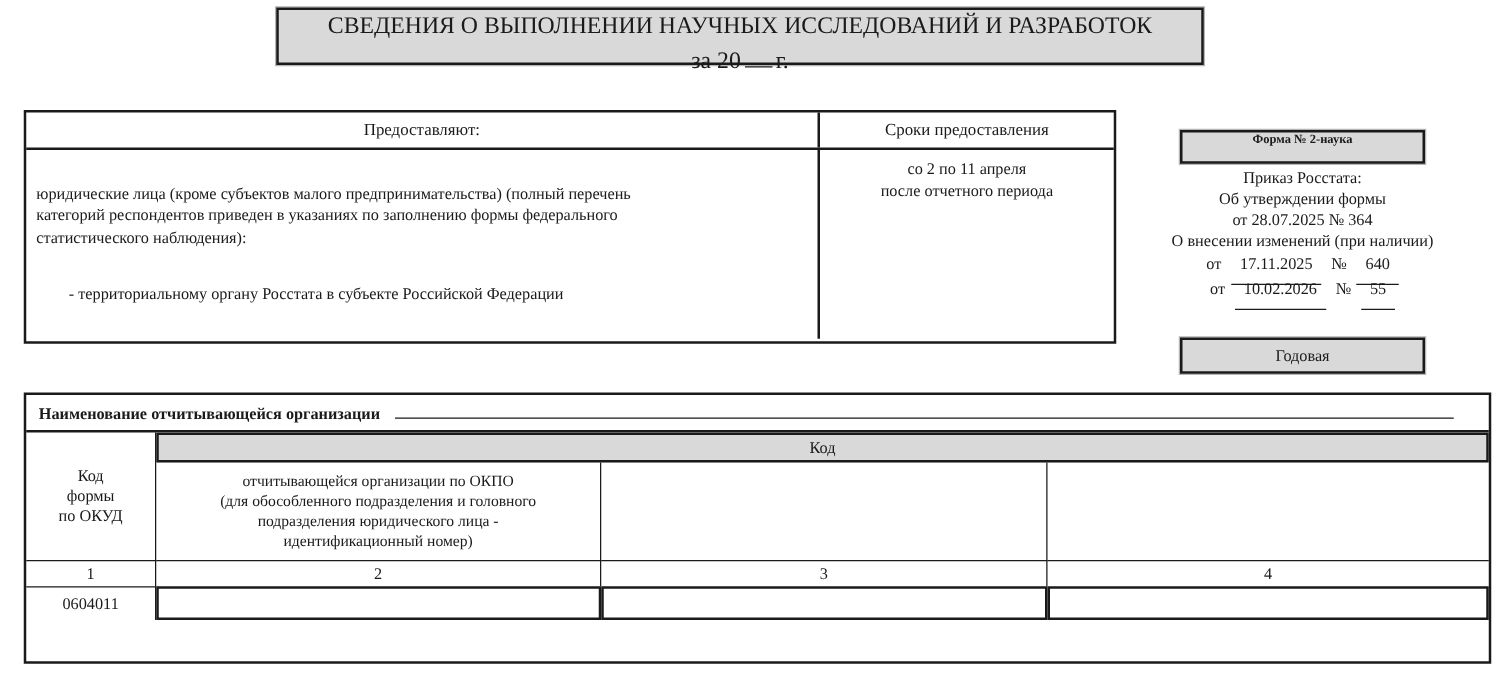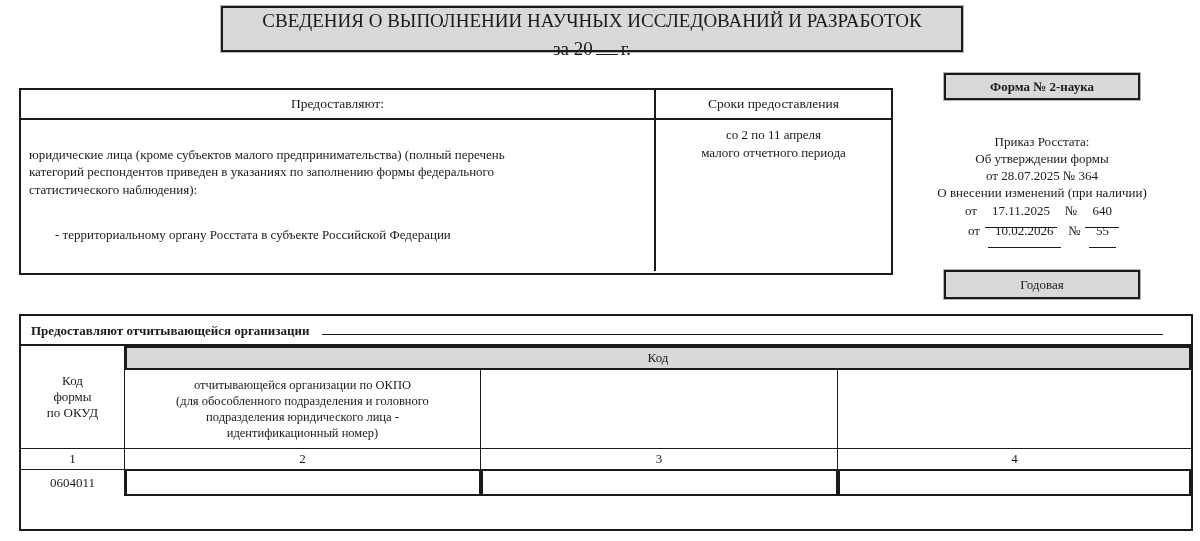--- a/index.html
+++ b/index.html
@@ -56,26 +56,26 @@
     line-height:17.5px;
     white-space:pre-line;
   }
   .sub-recipient{margin-top:28px;padding-left:26px;white-space:normal;}
   .sub-b2{
     flex:1;text-align:center;padding-top:6px;line-height:18px;
   }
 
   
   .form-number-box{
-    left:944px;top:73px;width:196px;height:27px;
+    left:944px;top:104px;width:196px;height:27px;
     background:var(--gray-fill);
     border:2px solid var(--border);
     box-shadow:0 0 0 1px #b5b5b5;
-    display:flex;align-items:center;justify-content:center;
-    font-weight:bold;font-size:13px;
+    display:flex;justify-content:center;
+    font-weight:bold;font-size:10px;
   }
   .order-block{
     left:900px;top:133px;width:284px;
     text-align:center;line-height:17px;font-size:13px;
   }
   .amendment-row{
     display:flex;justify-content:center;align-items:baseline;
     gap:8px;height:19px;margin-top:1px;
   }
   .field-underline{
@@ -173,21 +173,21 @@
   </div>
   <div class="sub-body">
     <div class="sub-b1">
       <span>юридические лица (кроме субъектов малого предпринимательства) (полный перечень
 категорий респондентов приведен в указаниях по заполнению формы федерального
 статистического наблюдения):</span>
       <div class="sub-recipient">- территориальному органу Росстата в субъекте Российской Федерации</div>
     </div>
     <div class="sub-b2">
       <div>со 2 по 11 апреля</div>
-      <div>малого отчетного периода</div>
+      <div>после отчетного периода</div>
     </div>
   </div>
 </div>
 
 <div class="abs form-number-box">
   <span>Форма № 2-наука</span>
 </div>
 
 <div class="abs order-block">
   <div>Приказ Росстата:</div>
@@ -207,21 +207,21 @@
     <span class="field-underline">55</span>
   </div>
 </div>
 
 <div class="abs periodicity-box">
   <span>Годовая</span>
 </div>
 
 <div class="abs org-table">
   <div class="org-line-row org-row1">
-    <span class="org-label">Предоставляют отчитывающейся организации</span>
+    <span class="org-label">Наименование отчитывающейся организации</span>
     <span class="fill-line"></span>
   </div>
   <div class="org-grid">
     <div class="okud-cell">Код
 формы
 по ОКУД</div>
     <div class="kod-header">Код</div>
     <div class="desc-cell">отчитывающейся организации по ОКПО
 (для обособленного подразделения и головного
 подразделения юридического лица -

